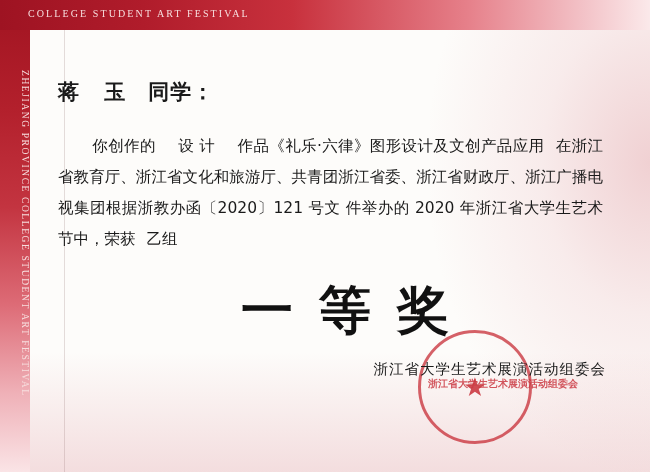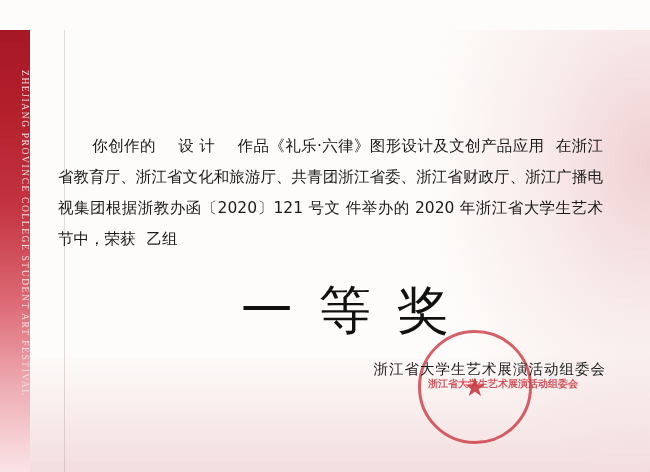--- a/index.html
+++ b/index.html
@@ -131,21 +131,21 @@
   .para .sp-lg { display: inline-block; width: 22px; }
 
   .award-title {
     position: absolute;
     top: 246px;
     left: 140px;
     width: 350px;
     text-align: center;
     font-size: 52px;
     font-family: "DejaVu Serif", serif;
-    font-weight: normal;
+    font-weight: bold;
     letter-spacing: 26px;
     text-indent: 26px;
     color: #111;
   }
 
   .signature {
     position: absolute;
     top: 330px;
     right: 44px;
     text-align: center;
@@ -209,31 +209,37 @@
     font-size: 10px;
     font-family: "DejaVu Sans", sans-serif;
     font-weight: bold;
   }
 </style>
 </head>
 <body>
 
 <div id="certificate">
 
+  <div class="top-banner">
+    <div class="top-banner-text">COLLEGE STUDENT ART FESTIVAL</div>
+  </div>
 
   <div class="left-band">
     <div class="left-band-text">ZHEJIANG PROVINCE COLLEGE STUDENT ART FESTIVAL</div>
   </div>
 
   <div class="right-wash"></div>
   <div class="bottom-wash"></div>
   <div class="fold-line"></div>
 
   <div class="body-area">
 
+    <div class="salutation">
+      <span class="name">蒋 玉</span><span>同学：</span>
+    </div>
 
     <div class="para">
       <span class="indent"></span><span>你创作的</span><span class="sp-lg"></span><span>设 计</span><span class="sp-lg"></span><span>作品</span><span>《礼乐·六律》图形设计及文创产品应用</span><span class="sp"></span><span>在浙江省教育厅、浙江省文化和旅游厅、共青团浙江省委、浙江省财政厅、浙江广播电视集团根据浙教办函〔2020〕121 号文 件举办的 2020 年浙江省大学生艺术节中，荣获</span><span class="sp"></span><span>乙组</span>
     </div>
 
     <div class="award-title">一等奖</div>
 
     <div class="seal">
       <div class="seal-ring-text">
         <span style="transform: rotate(-78deg) translate(0,-48px) rotate(78deg);">浙江省大学生艺术展演活动组委会</span>

